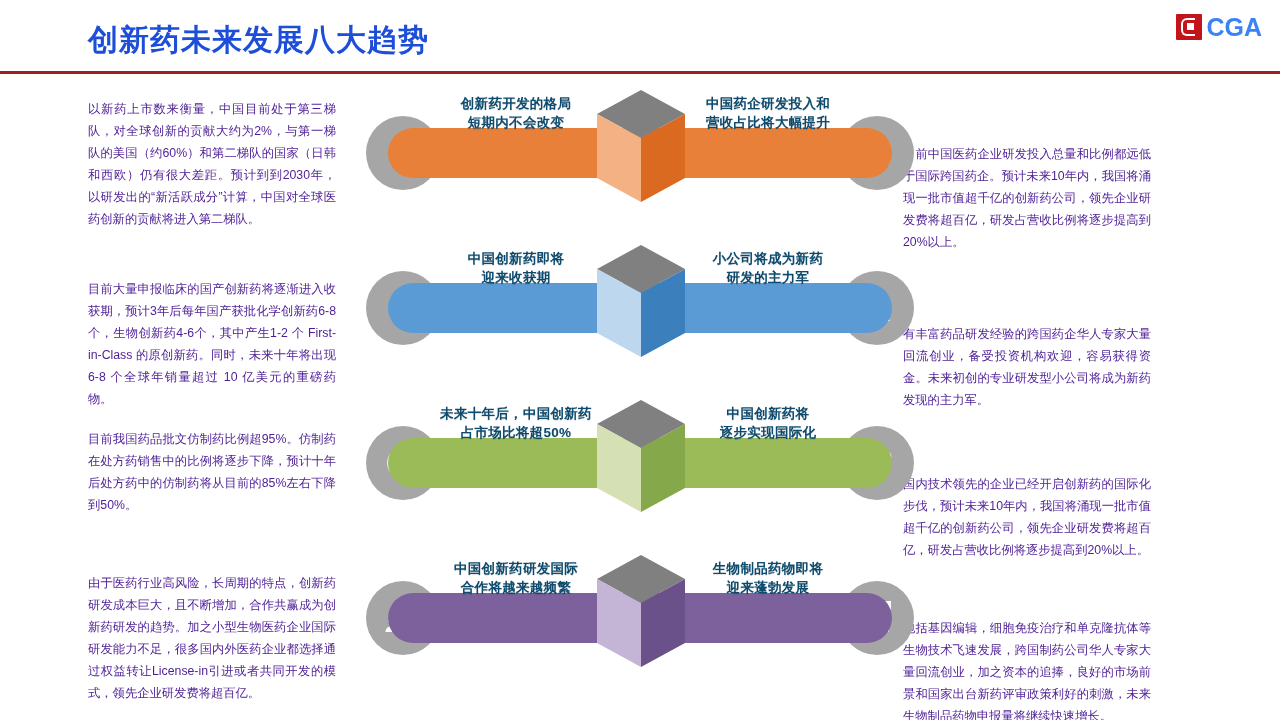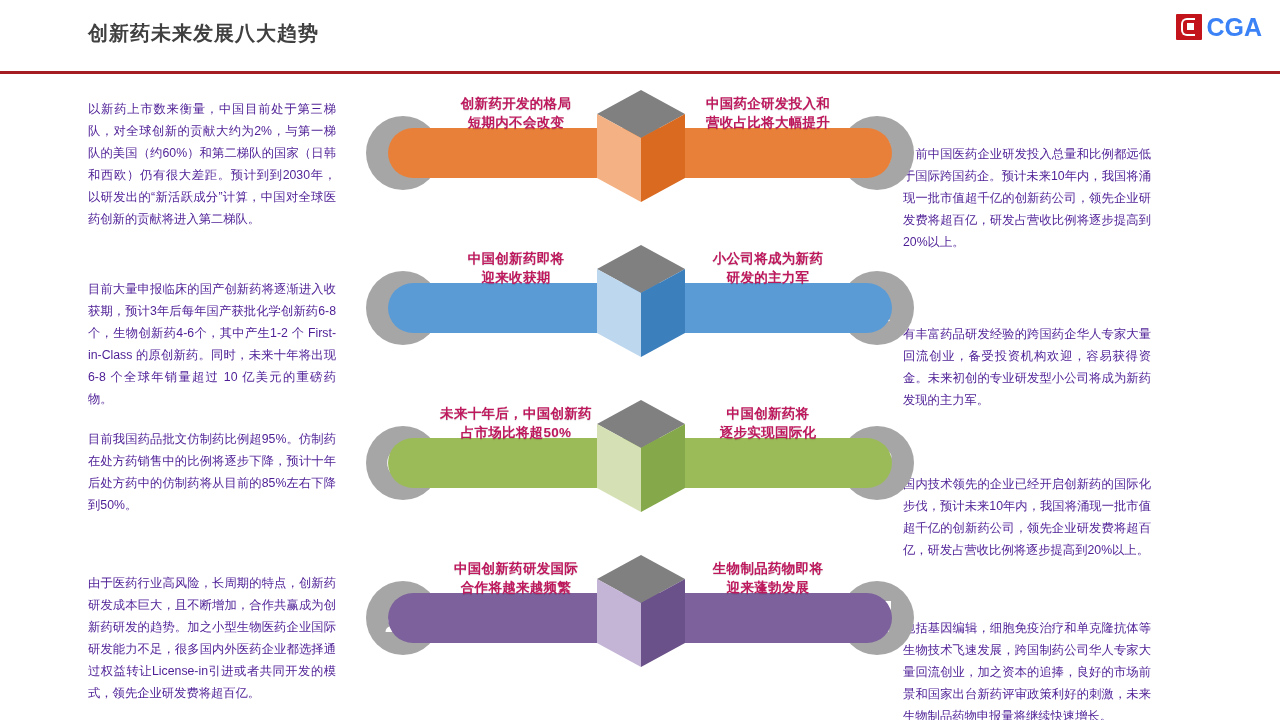--- a/index.html
+++ b/index.html
@@ -5,21 +5,21 @@
   html,body{margin:0;padding:0;}
   body{
     width:1280px;height:720px;background:#ffffff;
     font-family:"Liberation Sans","DejaVu Sans",sans-serif;
     overflow:hidden;position:relative;
   }
   
   .header{position:absolute;left:0;top:0;width:1280px;height:72px;}
   .page-title{
     position:absolute;left:88px;top:20px;
-    font-size:20px;font-weight:bold;color:#404040;letter-spacing:1px;
+    font-size:30px;font-weight:bold;color:#1d4ed8;letter-spacing:1px;
     white-space:nowrap;
   }
   .header-rule{
     position:absolute;left:0;top:71px;width:1280px;height:3px;background:#a41d23;
   }
   .logo{position:absolute;right:18px;top:14px;display:flex;align-items:center;gap:4px;}
   .logo-mark{
     width:26px;height:26px;background:#c4141b;position:relative;border-radius:1px;
   }
   .logo-mark:before{
@@ -47,21 +47,21 @@
   
   .row{position:absolute;left:366px;width:548px;height:130px;}
   .band{
     position:absolute;top:40px;height:50px;
   }
   .band-left{left:22px;width:252px;border-radius:25px 0 0 25px;}
   .band-right{left:274px;width:252px;border-radius:0 25px 25px 0;}
   .band-label{
     position:absolute;top:0;height:50px;width:252px;
     display:flex;flex-direction:column;align-items:center;justify-content:center;
-    color:#be185d;font-size:13.5px;font-weight:bold;line-height:19px;
+    color:#0c4a6e;font-size:13.5px;font-weight:bold;line-height:19px;
     text-align:center;letter-spacing:0.3px;
     text-shadow:0 1px 1px rgba(0,0,0,.12);
   }
   .band-label.l{left:24px;}
   .band-label.r{left:276px;}
 
   
   .circle{
     position:absolute;top:28px;width:74px;height:74px;border-radius:50%;
     background:#a6a6a6;display:flex;align-items:center;justify-content:center;

